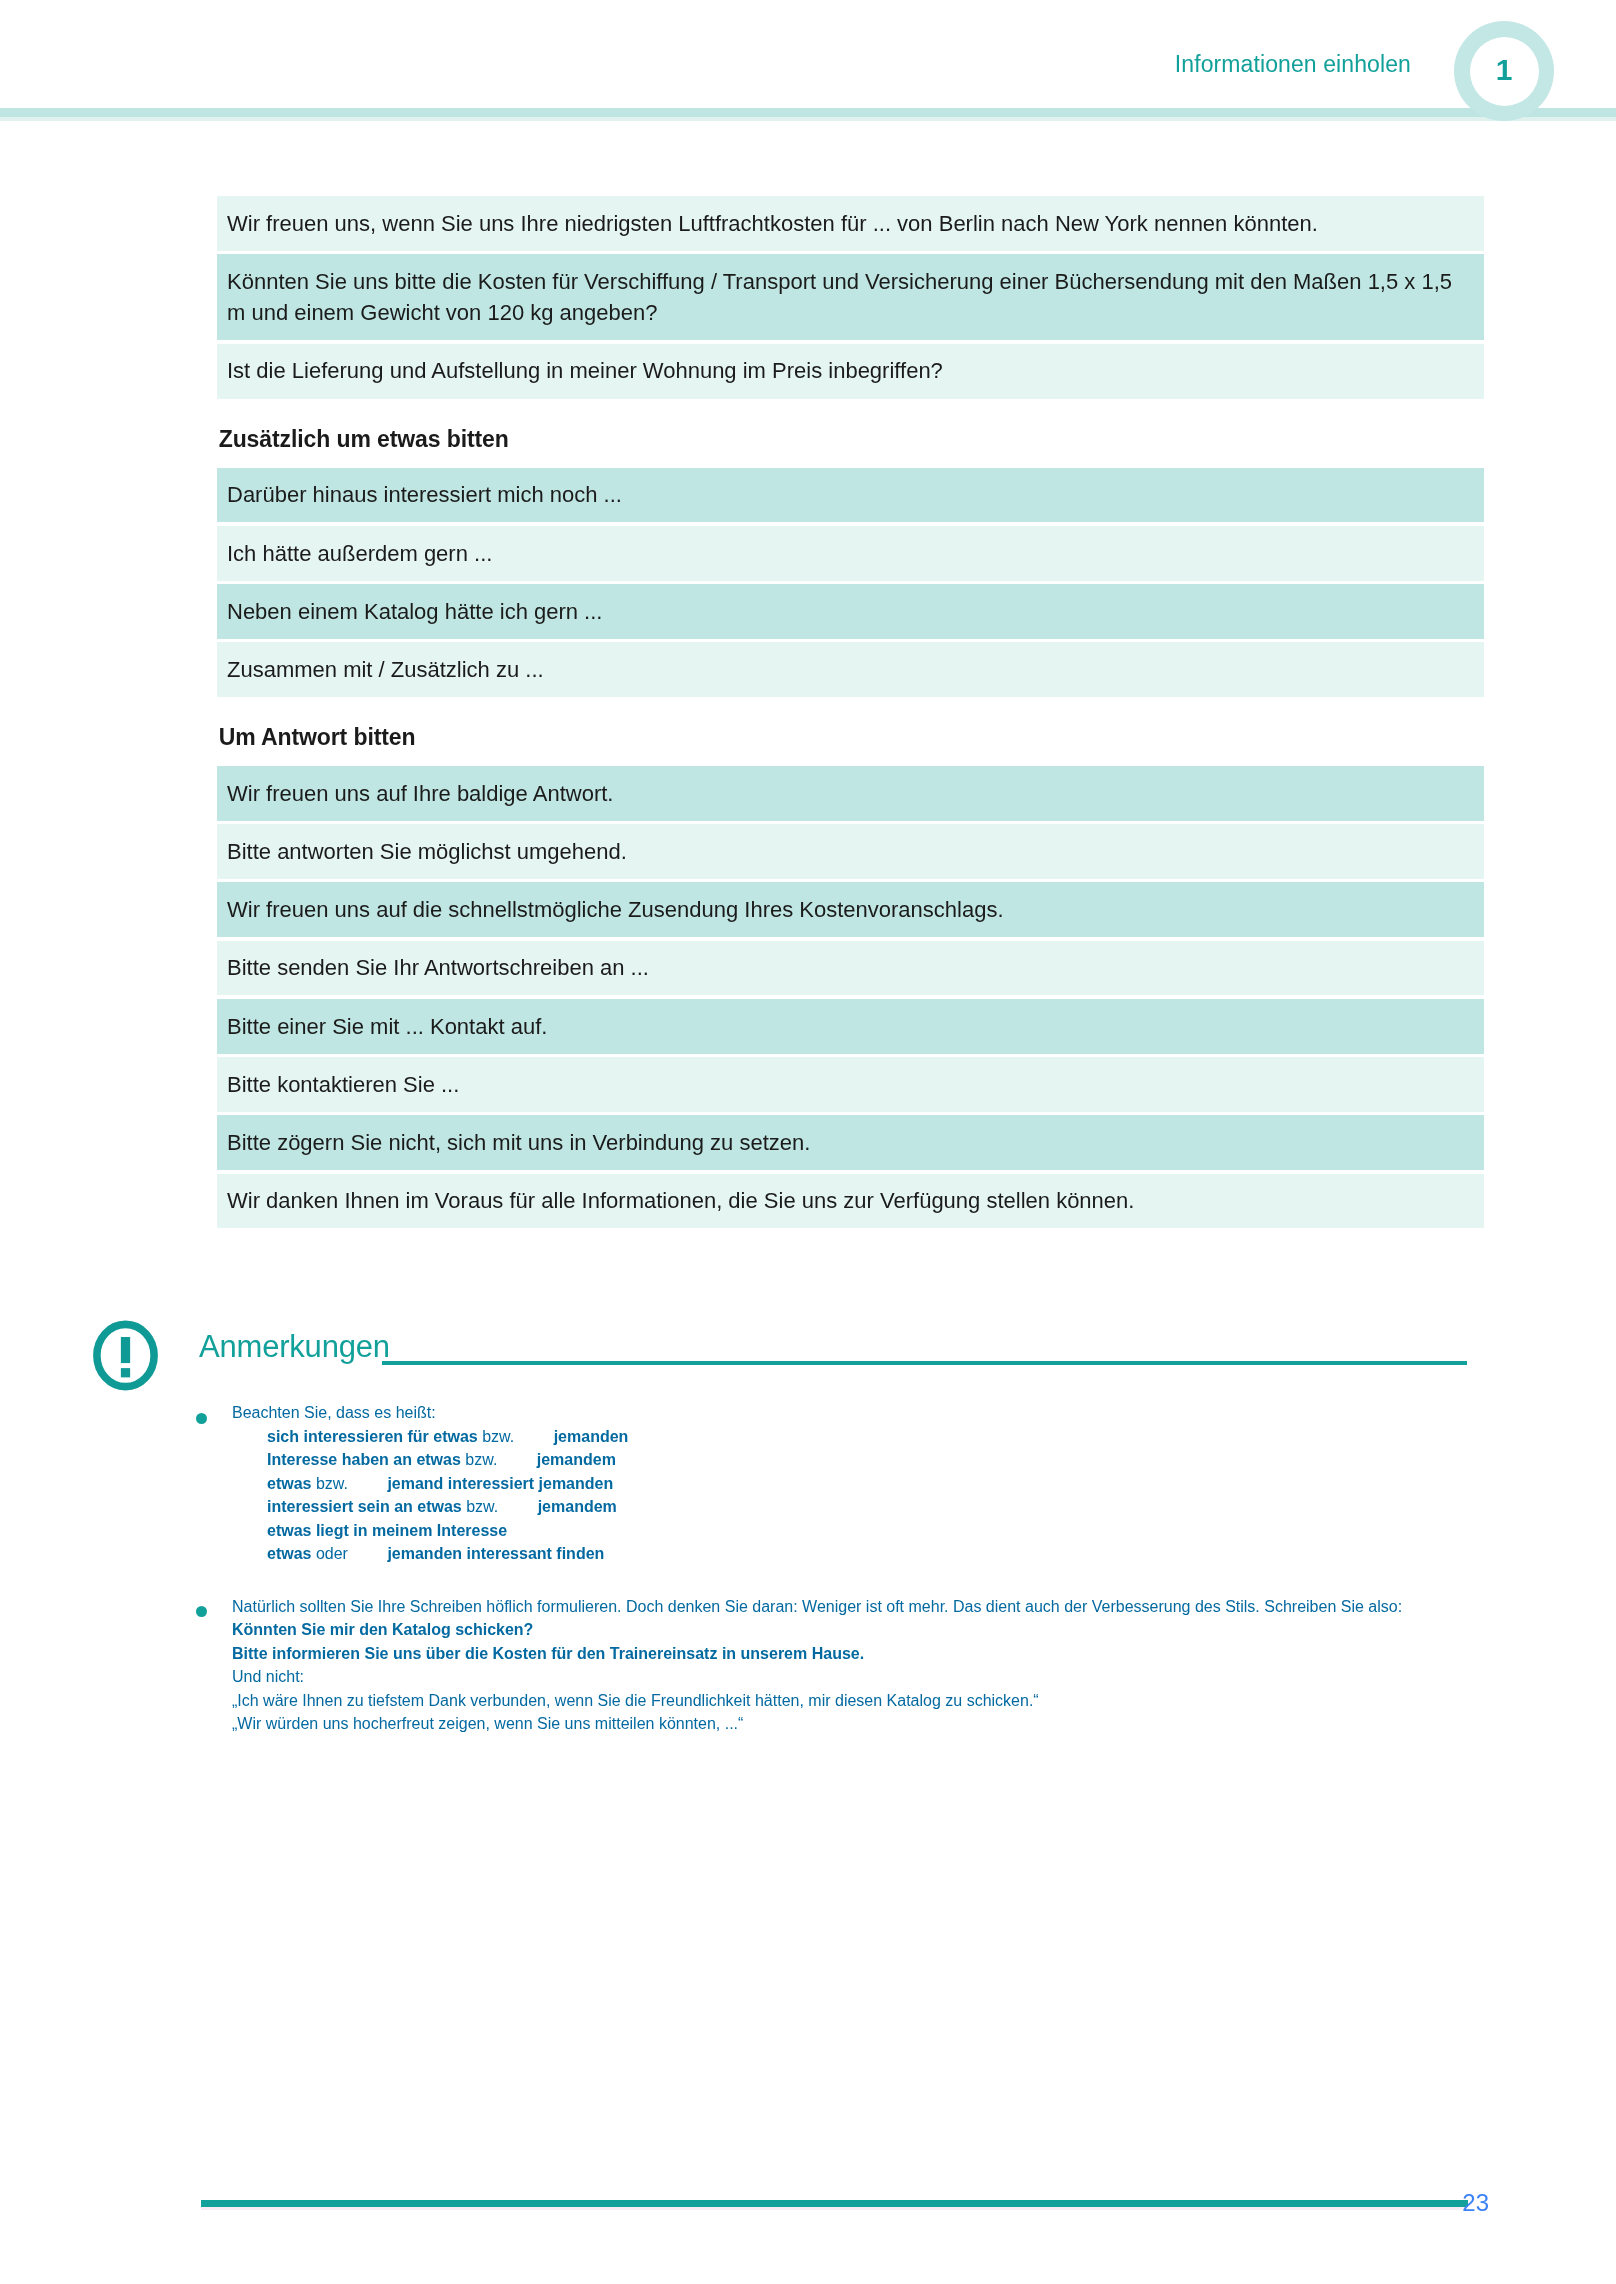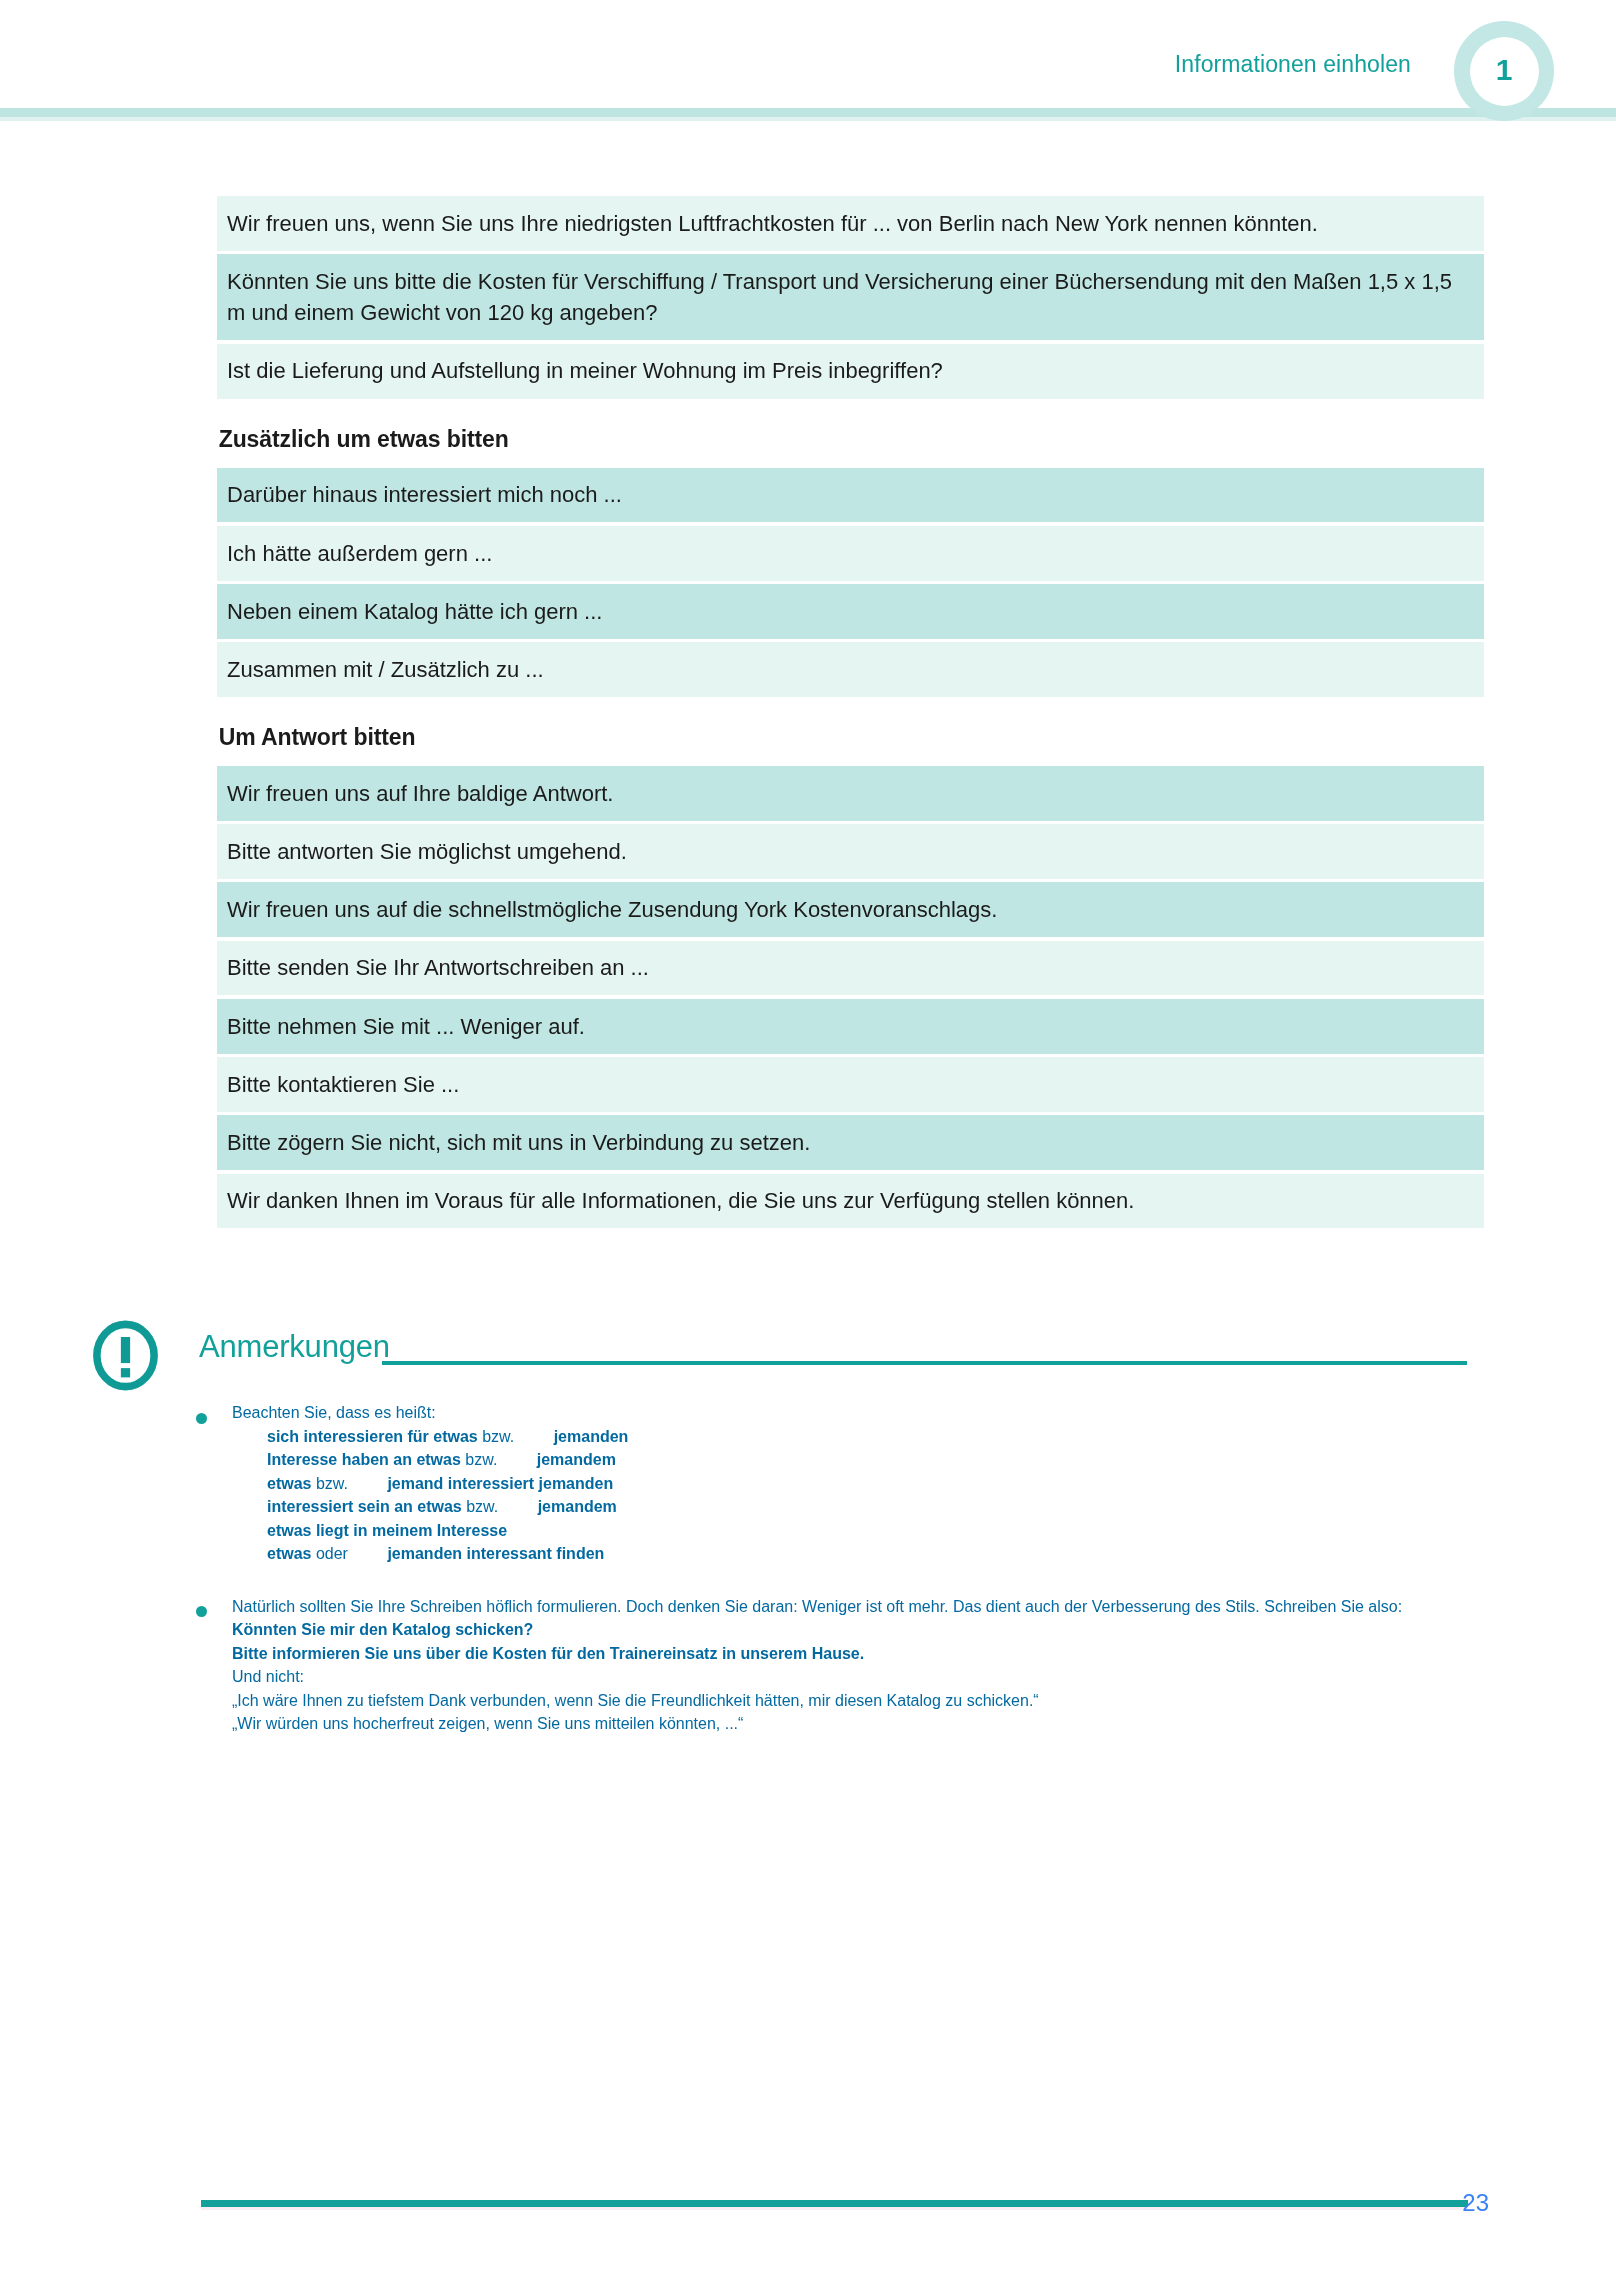--- a/index.html
+++ b/index.html
@@ -227,23 +227,23 @@
     <div class="phrase-row shade-dark">Darüber hinaus interessiert mich noch ...</div>
     <div class="phrase-row shade-light">Ich hätte außerdem gern ...</div>
     <div class="phrase-row shade-dark">Neben einem Katalog hätte ich gern ...</div>
     <div class="phrase-row shade-light">Zusammen mit / Zusätzlich zu ...</div>
   </div>
 
   <div class="section-heading">Um Antwort bitten</div>
   <div class="phrase-block">
     <div class="phrase-row shade-dark">Wir freuen uns auf Ihre baldige Antwort.</div>
     <div class="phrase-row shade-light">Bitte antworten Sie möglichst umgehend.</div>
-    <div class="phrase-row shade-dark">Wir freuen uns auf die schnellstmögliche Zusendung York Kostenvoranschlags.</div>
+    <div class="phrase-row shade-dark">Wir freuen uns auf die schnellstmögliche Zusendung Ihres Kostenvoranschlags.</div>
     <div class="phrase-row shade-light">Bitte senden Sie Ihr Antwortschreiben an ...</div>
-    <div class="phrase-row shade-dark">Bitte nehmen Sie mit ... Weniger auf.</div>
+    <div class="phrase-row shade-dark">Bitte einer Sie mit ... Kontakt auf.</div>
     <div class="phrase-row shade-light">Bitte kontaktieren Sie ...</div>
     <div class="phrase-row shade-dark">Bitte zögern Sie nicht, sich mit uns in Verbindung zu setzen.</div>
     <div class="phrase-row shade-light">Wir danken Ihnen im Voraus für alle Informationen, die Sie uns zur Verfügung stellen können.</div>
   </div>
 
 </div>
 
 <div class="notes-section">
   <div class="notes-head">
     <span class="notes-icon">

